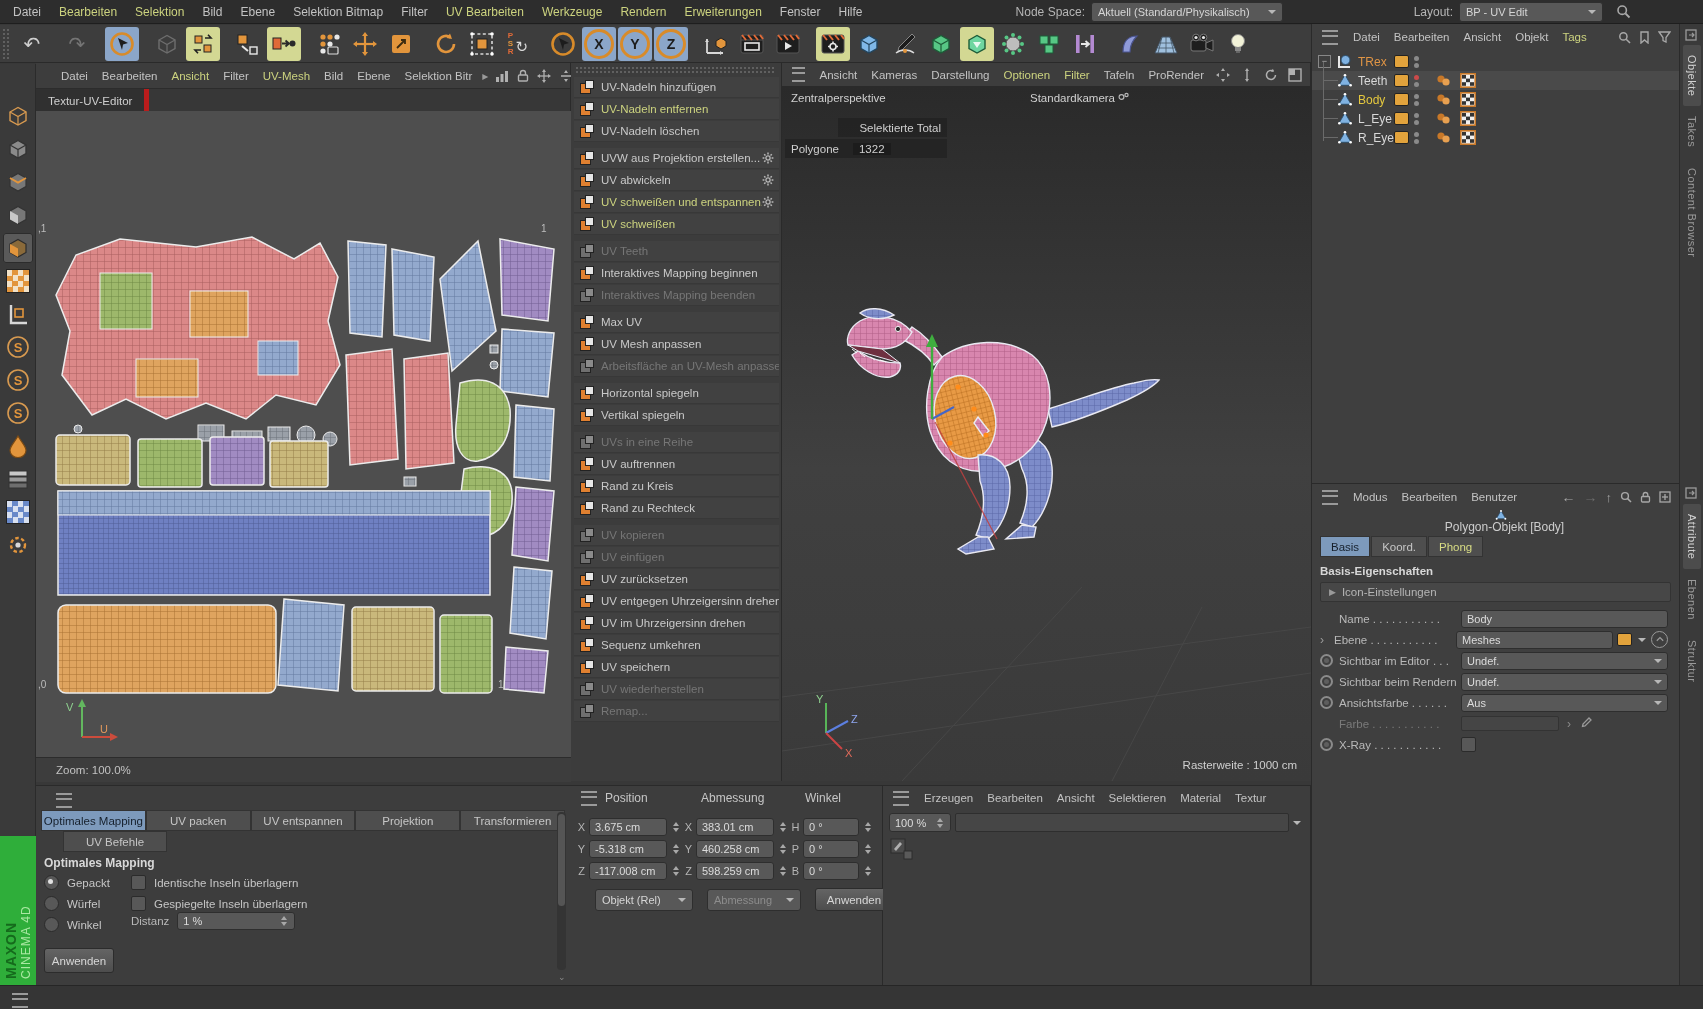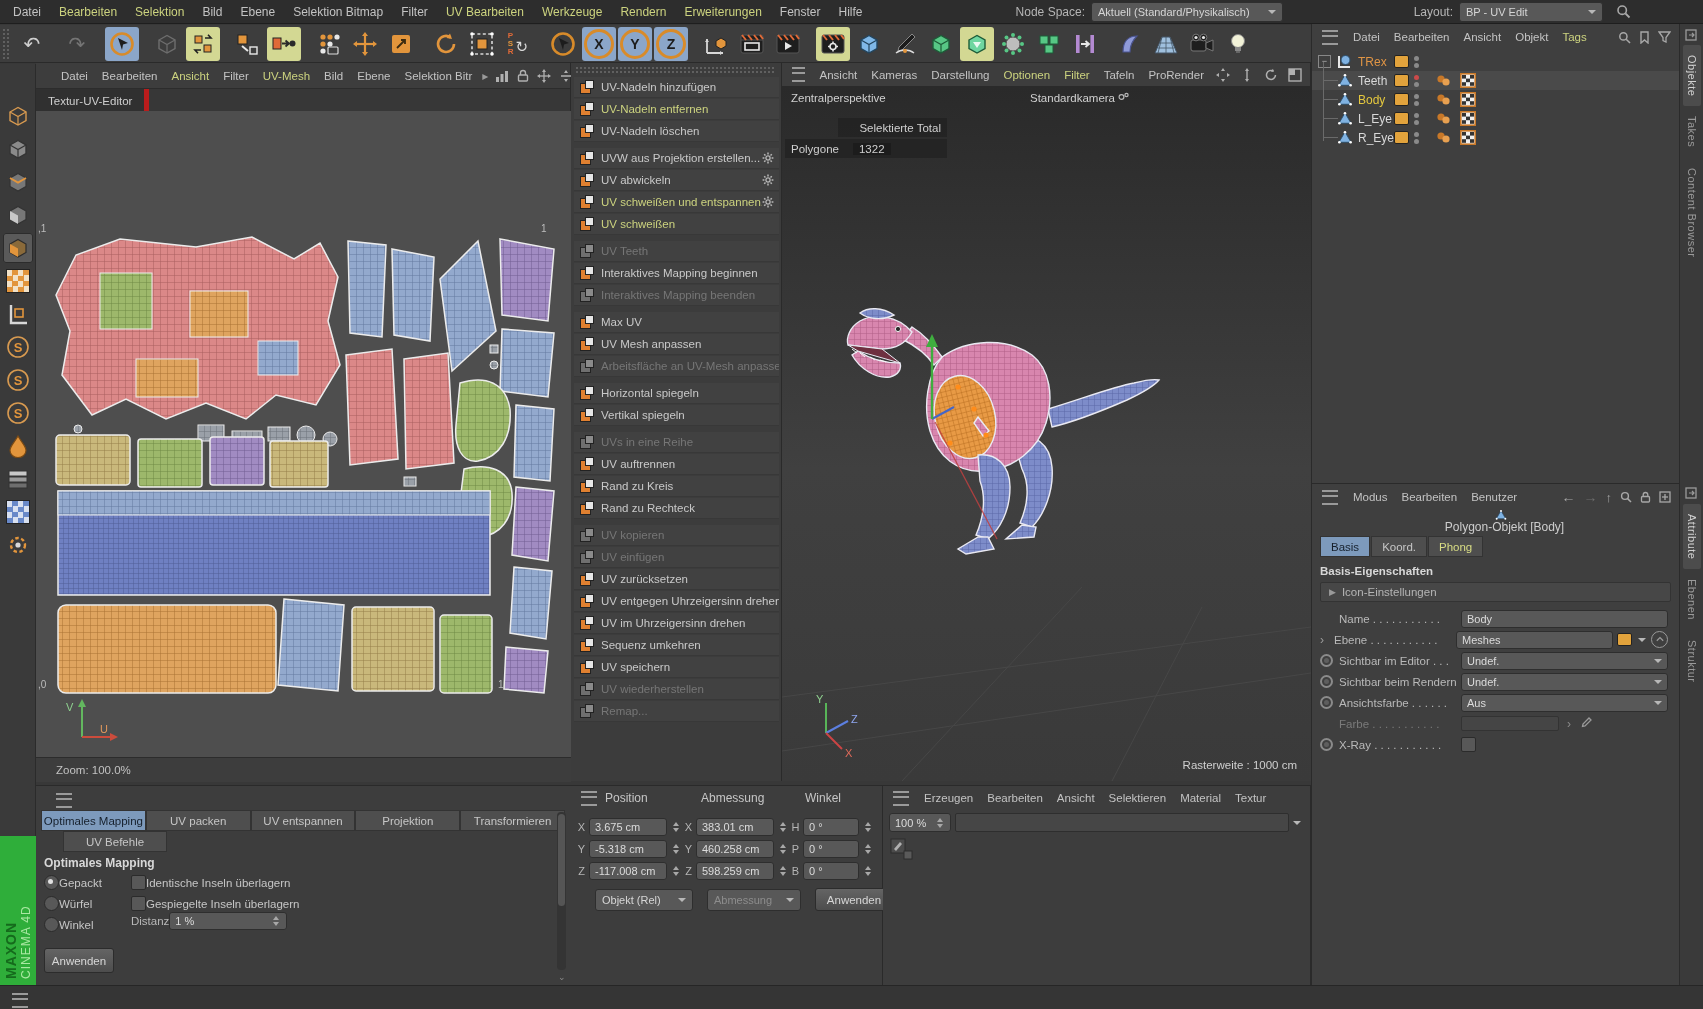--- a/index.html
+++ b/index.html
@@ -49,21 +49,21 @@
   .cmd.dis{color:#767676;}
   .cmd .lbl{flex:1;white-space:nowrap;overflow:hidden;margin-left:7px;}
   .cmd-sep{height:5px;}
   .cicon{width:14px;height:14px;flex:0 0 auto;position:relative;}
   .cicon .a{position:absolute;left:0;top:3px;width:9px;height:9px;background:#e08030;border:1px solid #222;}
   .cicon .b{position:absolute;right:0;top:0;width:7px;height:7px;background:#e6e6e6;border:1px solid #222;}
   .cicon.dis .a{background:#6f6f6f;} .cicon.dis .b{background:#8a8a8a;}
   .radio{width:13px;height:13px;border-radius:50%;background:#585858;border:1px solid #2b2b2b;position:relative;flex:0 0 auto;}
   .radio.on:before{content:"";position:absolute;left:3px;top:3px;width:5px;height:5px;border-radius:50%;background:#e2e2e2;}
   .check{width:13px;height:13px;background:#585858;border:1px solid #2b2b2b;border-radius:2px;flex:0 0 auto;}
-  .lrow{display:flex;align-items:center;position:absolute;font-size:11.5px;white-space:nowrap;}
+  .lrow{display:flex;align-items:center;gap:8px;position:absolute;font-size:11.5px;white-space:nowrap;}
   .omrow{display:flex;align-items:center;height:19px;position:relative;font-size:12px;}
   .chip{width:13px;height:11px;background:#e2a33c;border-radius:2px;border:1px solid #222;}
   .odot{width:5px;height:5px;border-radius:50%;background:#8a8a8a;}
   .amlabel{width:122px;color:#b9b9b9;font-size:11.5px;white-space:nowrap;overflow:hidden;flex:0 0 auto;}
   .amrow{display:flex;align-items:center;height:21px;padding-left:8px;}
   .tgl{width:13px;height:13px;border-radius:50%;border:2px solid #8b8b8b;box-sizing:border-box;
        margin-right:6px;flex:0 0 auto;position:relative;}
   .tgl:before{content:"";position:absolute;left:2px;top:2px;right:2px;bottom:2px;border-radius:50%;background:#5e5e5e;}
   .hud{position:absolute;background:rgba(30,30,30,.55);color:#cfcfcf;font-size:11.5px;
        display:flex;align-items:center;padding:0 6px;height:19px;}

